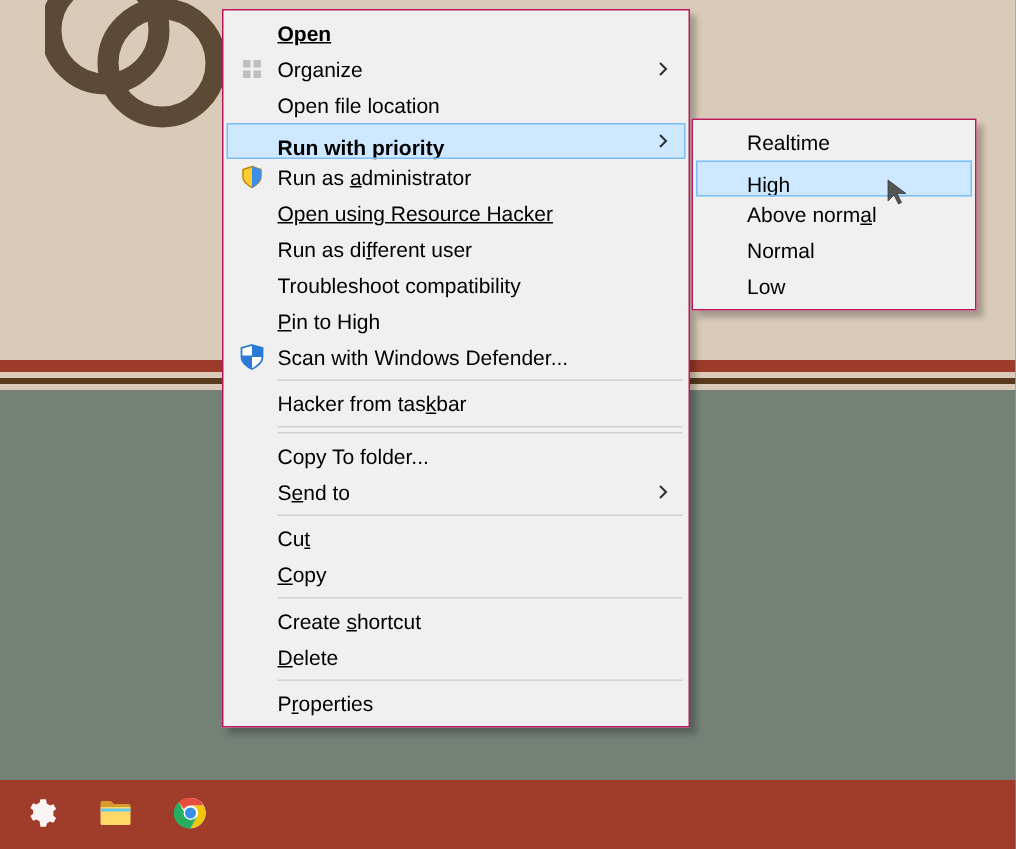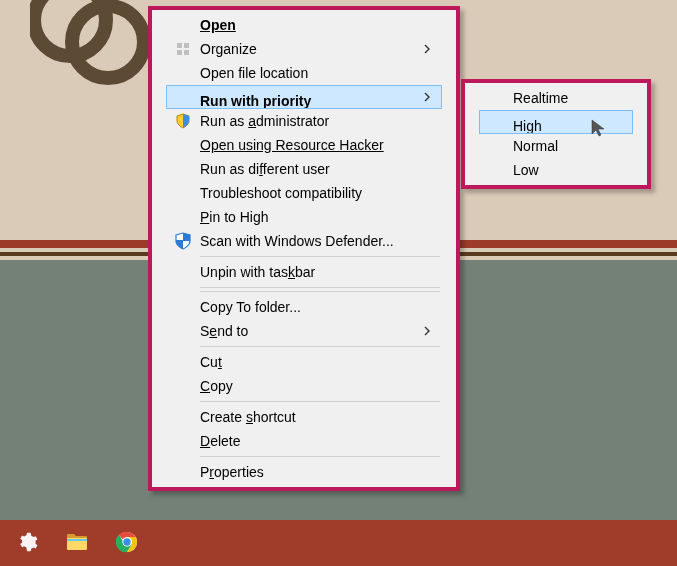--- a/index.html
+++ b/index.html
@@ -53,23 +53,23 @@
     width: 50px;
     height: 46px;
     display: flex;
     align-items: center;
     justify-content: center;
   }
 
   .context-menu {
     position: absolute;
     background: #f0f0f0;
-    border: 4px solid #be185d;
+    border: 1px solid #be185d;
     box-shadow: 4px 4px 4px rgba(0,0,0,0.25);
-    padding: 3px 14px;
+    padding: 3px 2px;
     min-width: 312px;
     top: 6px;
     left: 148px;
   }
   .submenu {
     min-width: 190px;
     top: 79px;
     left: 461px;
   }
   .menu-item {
@@ -186,21 +186,21 @@
           <rect x="9" y="3" width="7" height="5" fill="#2a7ad6"></rect>
           <rect x="2" y="3" width="1" height="0"></rect>
           <path d="M9 1 L16 3 V9 L9 9 Z" fill="#2a7ad6"></path>
           <path d="M2 9 L9 9 L9 17 C9 17 2 14 2 9" fill="#2a7ad6"></path>
         </svg>
     </span>
     <span>Scan with Windows Defender...</span>
   </div>
   <div class="sep"></div>
   <div class="menu-item">
-    <span><span>Unpin with tas</span><span class="under">k</span><span>bar</span></span>
+    <span><span>Hacker from tas</span><span class="under">k</span><span>bar</span></span>
   </div>
   <div class="sep"></div>
   <div class="sep"></div>
   <div class="menu-item">
       <span>Copy To folder...</span>
     </div>
   <div class="menu-item">
     <span><span>S</span><span class="under">e</span><span>nd to</span></span>
     <span class="arrow"><svg width="8" height="10">
           <path d="M1 1 L5 5 L1 9" stroke="#333" fill="none" stroke-width="1.4"></path>
@@ -226,20 +226,23 @@
   </div>
 </div>
 
 <div class="context-menu submenu">
   <div class="menu-item">
       <span>Realtime</span>
     </div>
   <div class="menu-item highlight">
       <span>High</span>
     </div>
+  <div class="menu-item">
+    <span><span>Above norm</span><span class="under">a</span><span>l</span></span>
+  </div>
   <div class="menu-item">
       <span>Normal</span>
     </div>
   <div class="menu-item">
       <span>Low</span>
     </div>
 </div>
 
 <div class="cursor">
   <svg width="20" height="20" viewBox="0 0 20 20">

